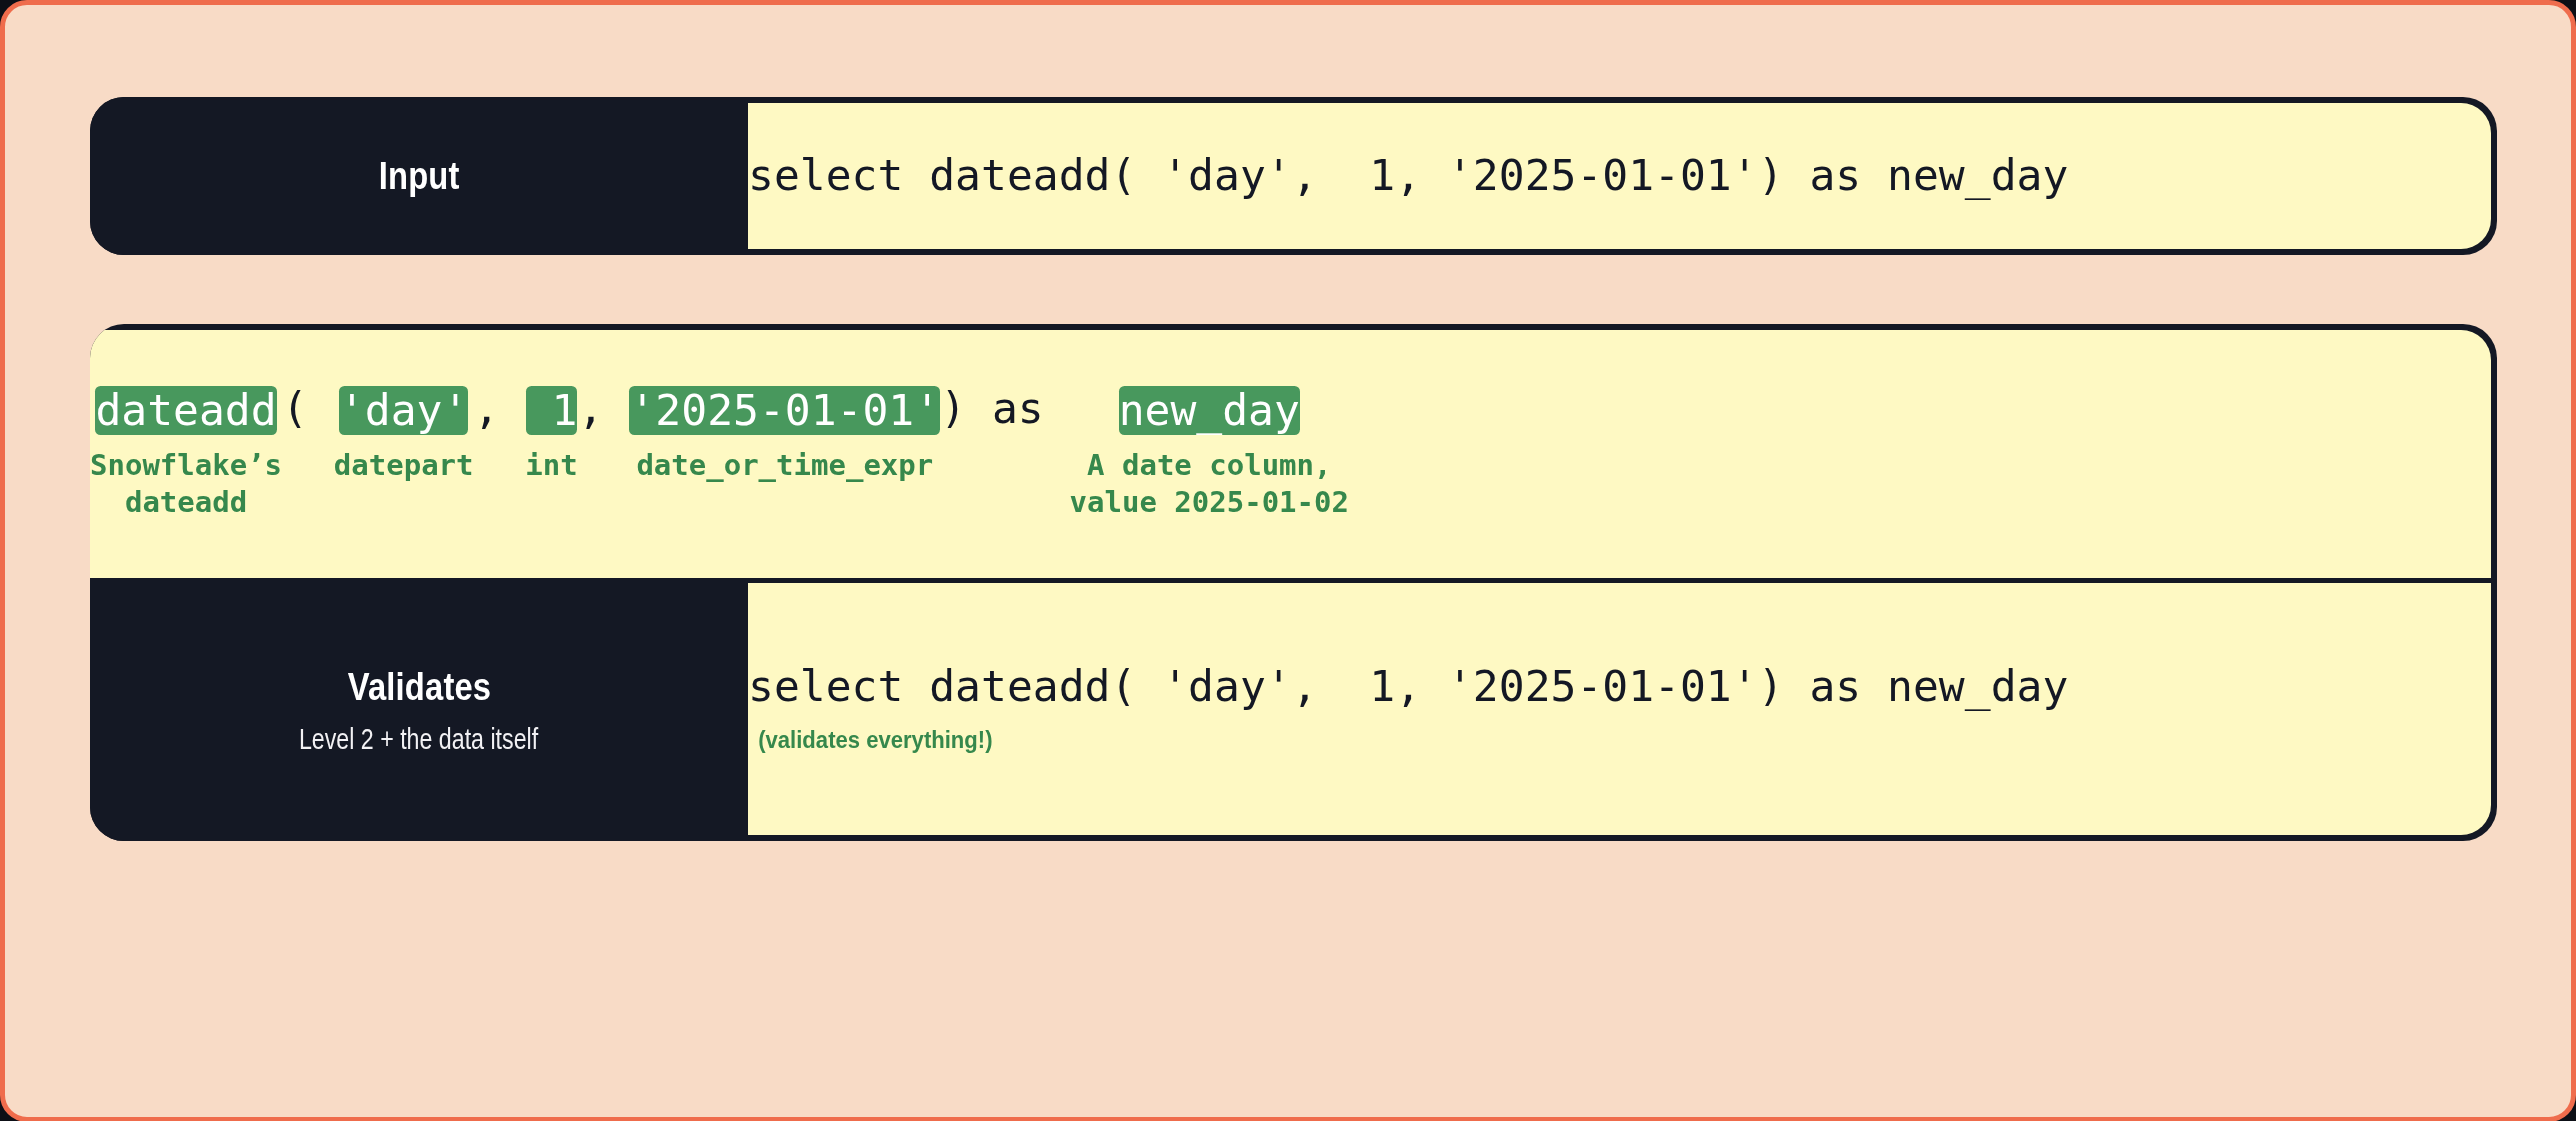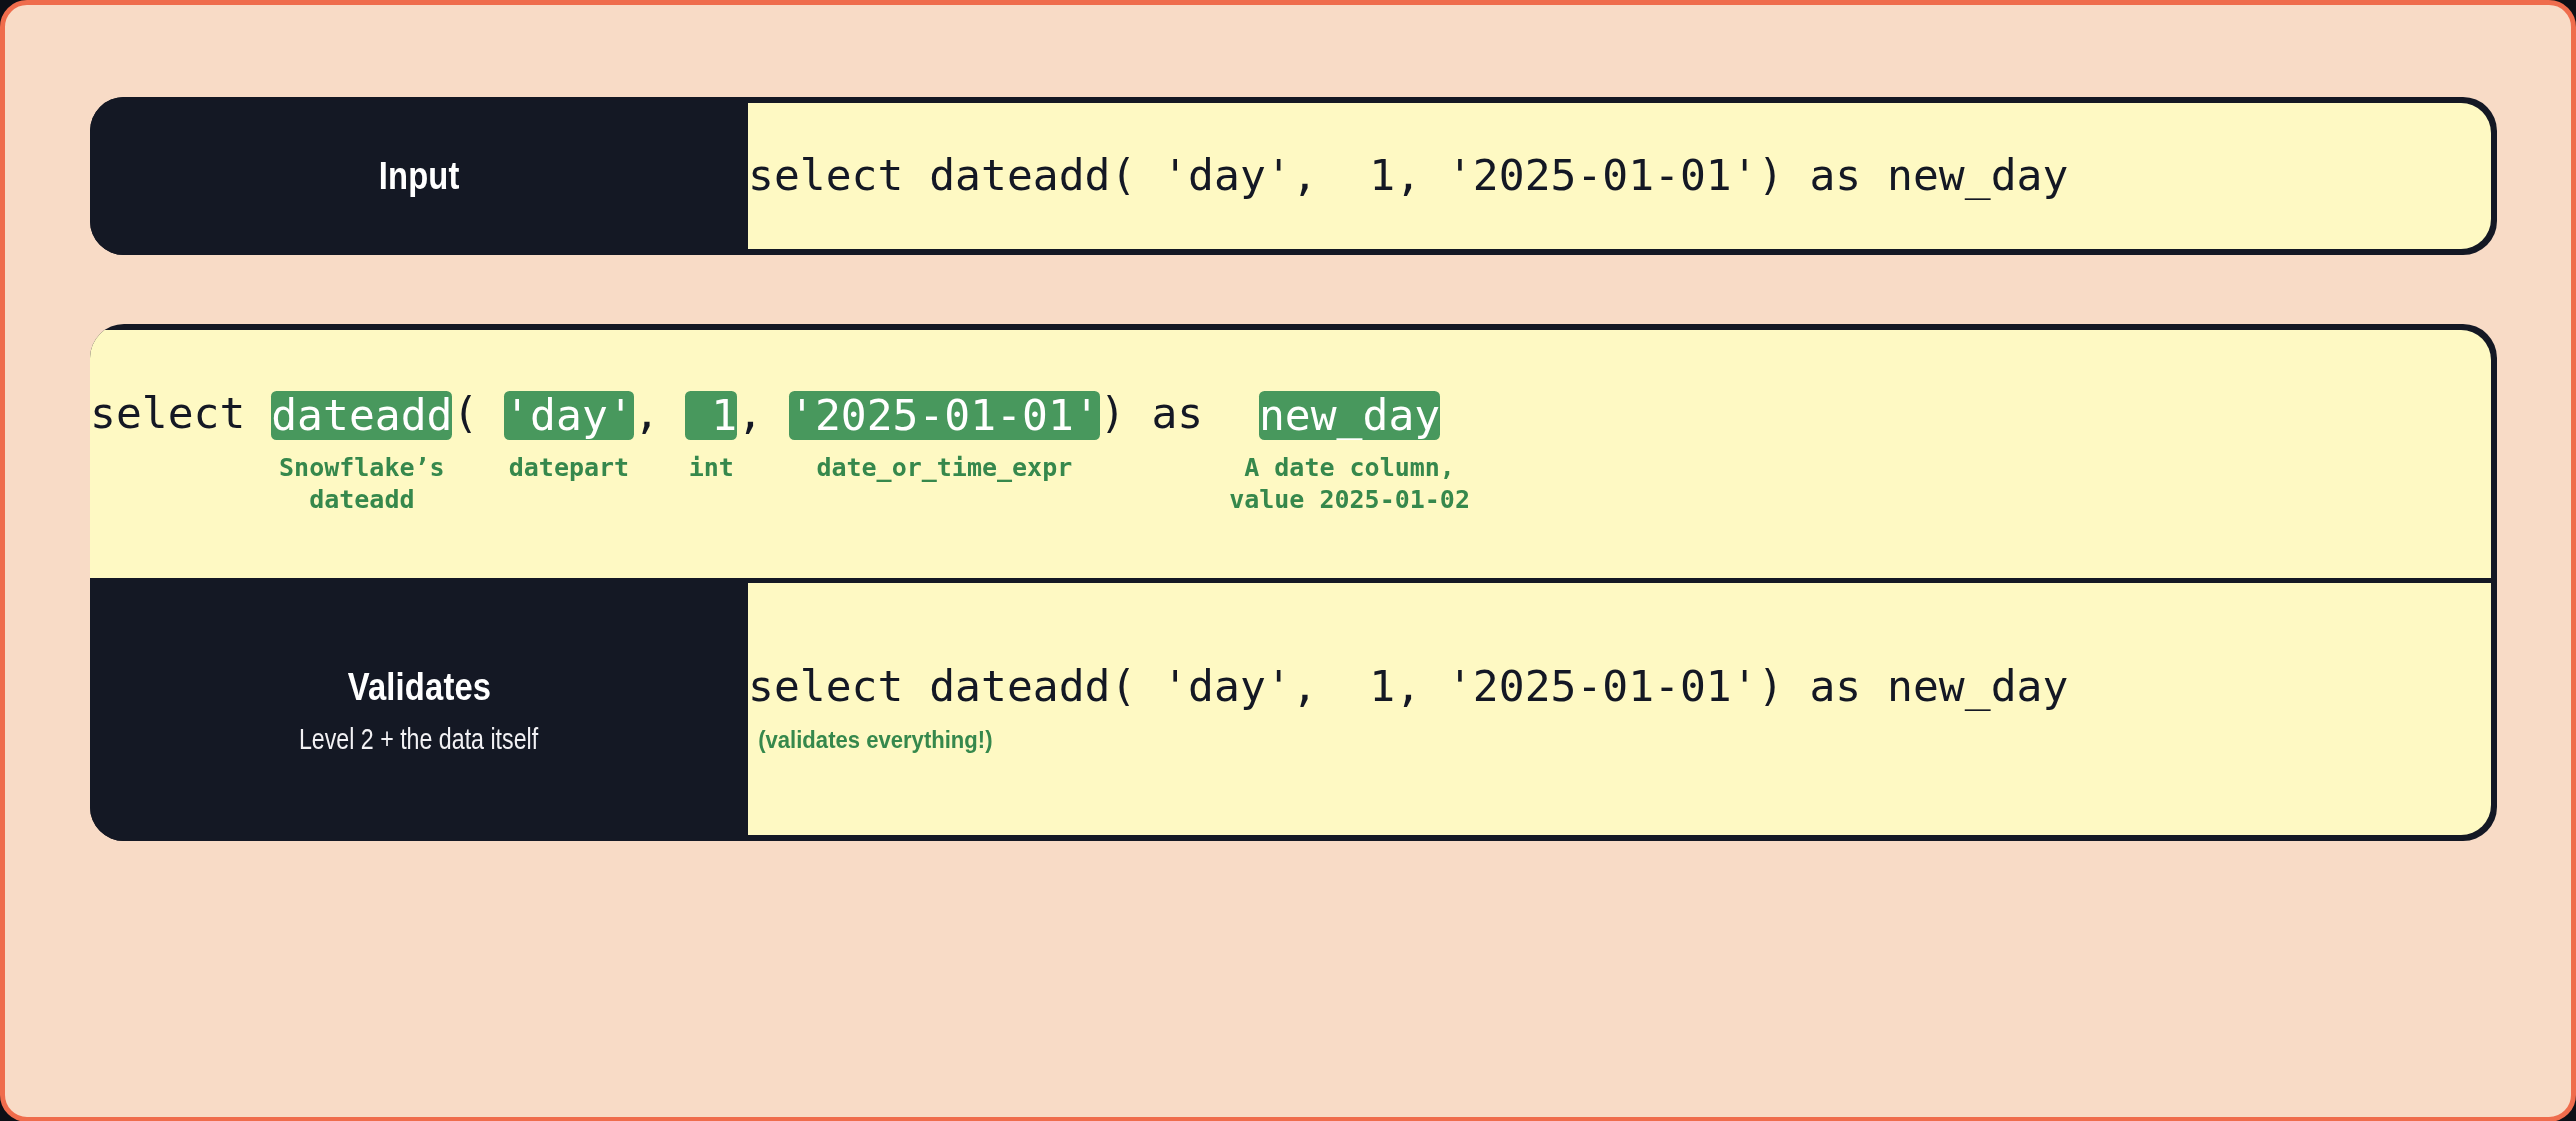--- a/index.html
+++ b/index.html
@@ -142,21 +142,21 @@
   .tok {
     display: inline-flex;
     flex-direction: column;
     align-items: center;
     white-space: pre;
   }
   .tok .tok-text { white-space: pre; }
   .tok .tok-note {
     font-family: "DejaVu Sans Mono", monospace;
     font-weight: bold;
-    font-size: 25px;
+    font-size: 29px;
     color: #36884c;
     line-height: 1.28;
     margin-top: 12.5px;
     white-space: pre;
     text-align: center;
   }
   .tok.plain .tok-note { visibility: hidden; }
 
   .validates-note {
     font-family: "Liberation Sans", sans-serif;
@@ -211,21 +211,21 @@
       <div class="code-col">
         <div class="code-line">select dateadd( 'day',  1, '2025-01-01') as new_day</div>
       </div>
     </div>
 
     <div class="block levels-block">
       <div class="inner">
 
         <div class="level-row comprehends">
           <div class="code-col">
-            <div class="code-line annotated" id="comprehends-code"><span class="tok plain"><span class="tok-text">select </span><span class="tok-note">&nbsp;</span></span><span class="tok"><span class="tok-text hl">dateadd</span><span class="tok-note">Snowflake’s
+            <div class="code-line annotated" id="comprehends-code"><span class="tok"><span class="tok-text hl">dateadd</span><span class="tok-note">Snowflake’s
 dateadd</span></span><span class="tok plain"><span class="tok-text">( </span><span class="tok-note">&nbsp;</span></span><span class="tok"><span class="tok-text hl">'day'</span><span class="tok-note">datepart</span></span><span class="tok plain"><span class="tok-text">, </span><span class="tok-note">&nbsp;</span></span><span class="tok"><span class="tok-text hl"> 1</span><span class="tok-note">int</span></span><span class="tok plain"><span class="tok-text">, </span><span class="tok-note">&nbsp;</span></span><span class="tok"><span class="tok-text hl">'2025-01-01'</span><span class="tok-note">date_or_time_expr</span></span><span class="tok plain"><span class="tok-text">) as </span><span class="tok-note">&nbsp;</span></span><span class="tok"><span class="tok-text hl">new_day</span><span class="tok-note">A date column,
 value 2025-01-02</span></span></div>
           </div>
         </div>
 
         <div class="level-row validates">
           <div class="label-col">
             <div class="label-title">Validates</div>
             <div class="label-sub">Level 2 + the data itself</div>
           </div>

